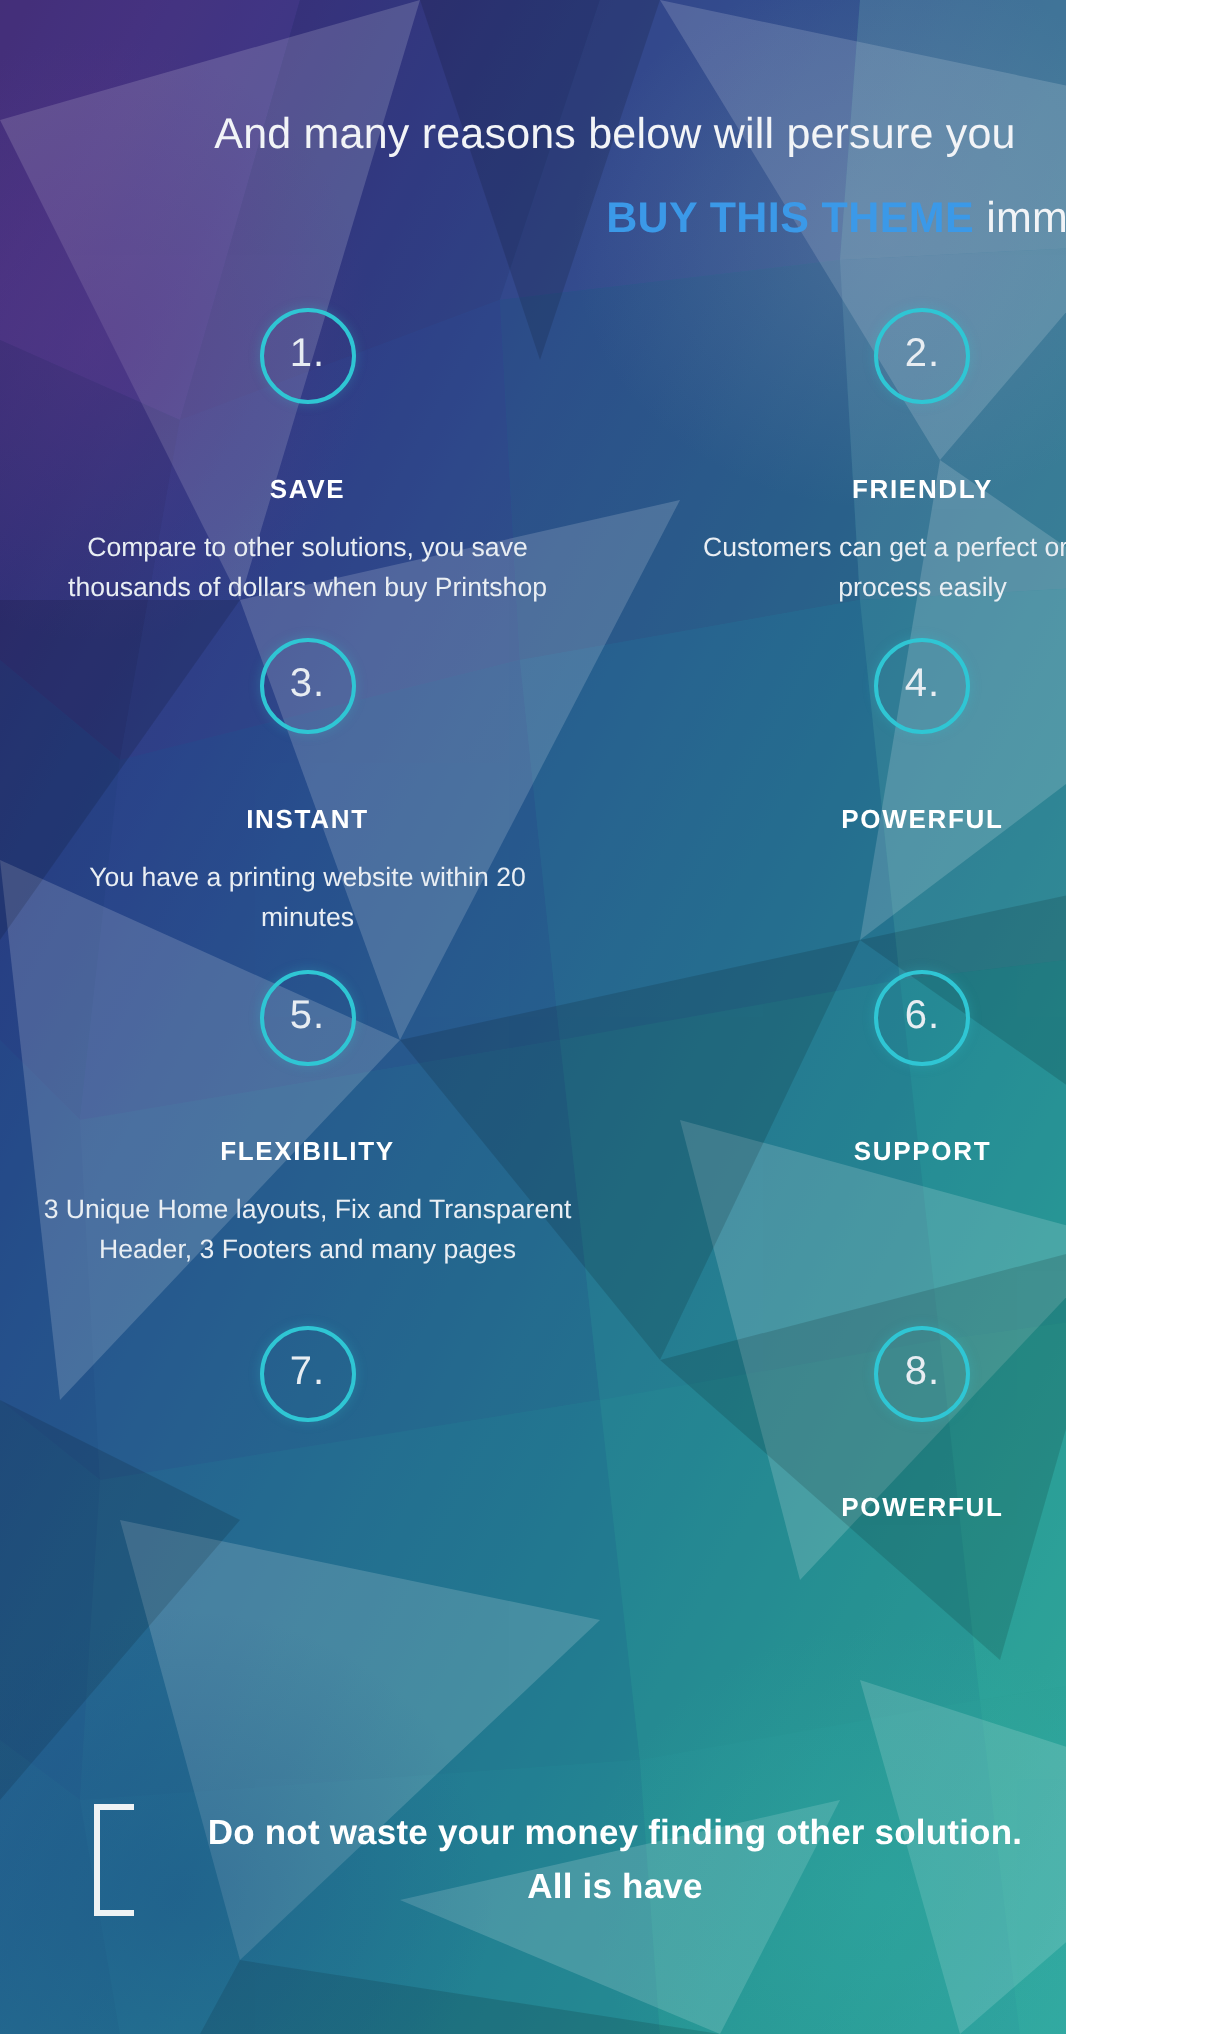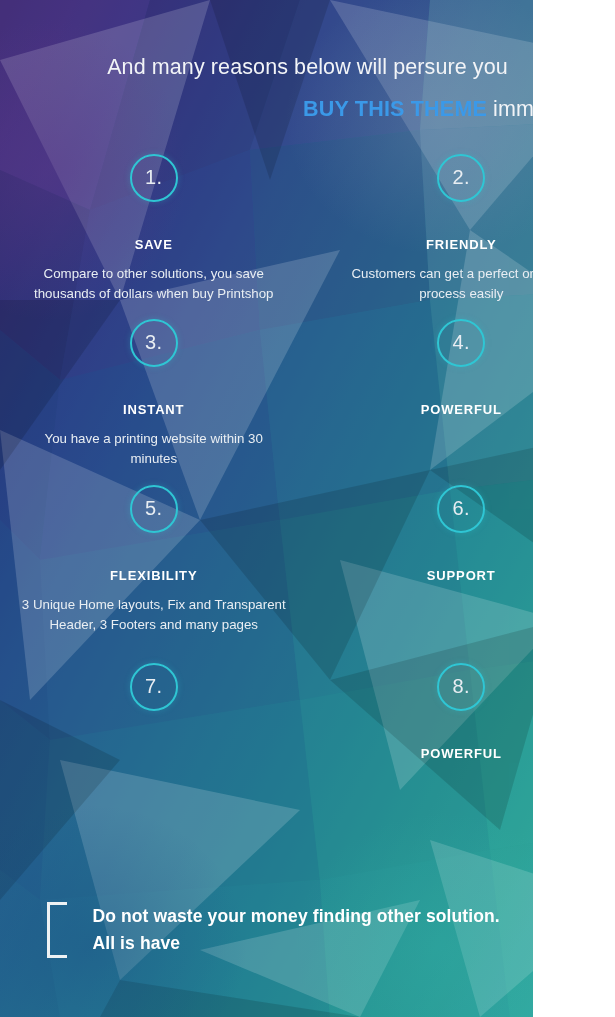--- a/index.html
+++ b/index.html
@@ -165,21 +165,21 @@
   }
   .bracket-left {
     left: 47px;
     border-left: 3px solid #eef2f4;
   }
   .bracket-right {
     right: 47px;
     border-right: 3px solid #eef2f4;
   }
   .footer-text {
-    text-align: left;
+    text-align: center;
     font-size: 17.5px;
     font-weight: 700;
     line-height: 27px;
     color: #ffffff;
     letter-spacing: 0.1px;
     width: 430px;
   }
 </style>
 </head>
 <body>
@@ -266,21 +266,21 @@
         </div>
         <div class="cell-title">FRIENDLY</div>
         <div class="cell-desc">Customers can get a perfect ordering process easily</div>
       </div>
 
       <div class="cell cell-r2">
         <div class="circle">
           <span class="circle-num">3.</span>
         </div>
         <div class="cell-title">INSTANT</div>
-        <div class="cell-desc">You have a printing website within 30 minutes</div>
+        <div class="cell-desc">You have a printing website within 20 minutes</div>
       </div>
 
       <div class="cell cell-r2">
         <div class="circle">
           <span class="circle-num">4.</span>
         </div>
         <div class="cell-title">POWERFUL</div>
       </div>
 
       <div class="cell cell-r3">

